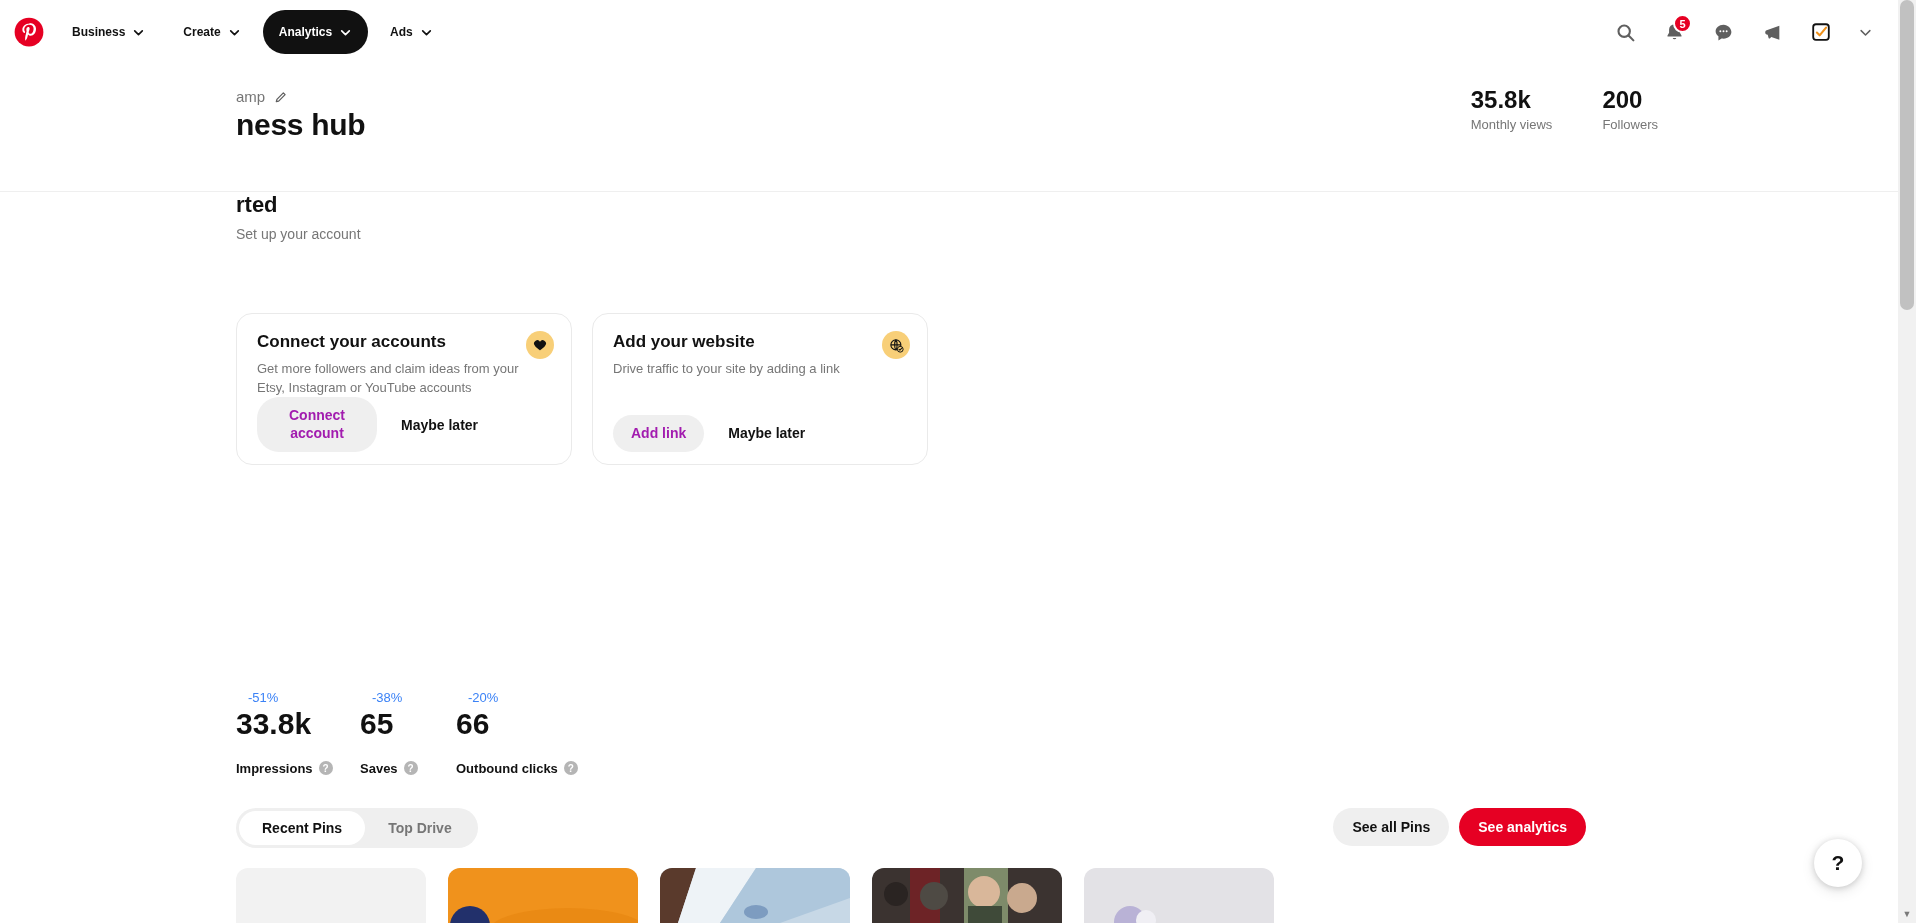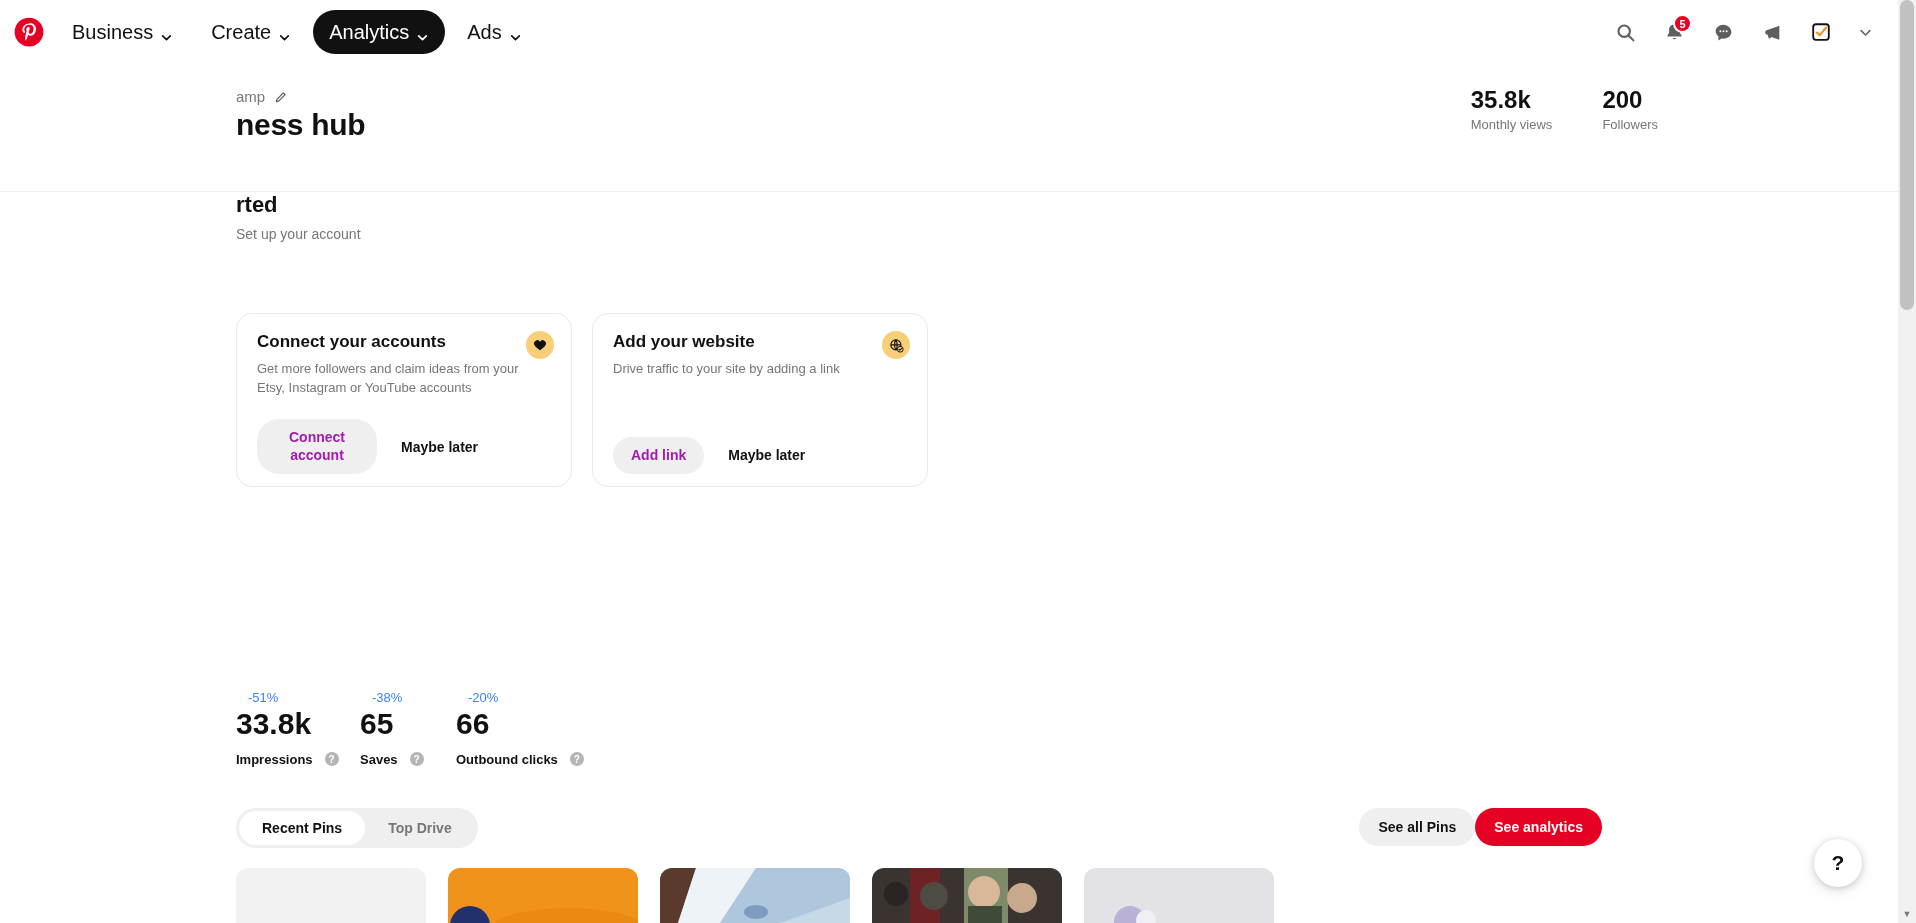--- a/index.html
+++ b/index.html
@@ -19,21 +19,21 @@
     display: flex; align-items: center;
     background: #ffffff;
     z-index: 40;
   }
   .nav-left { display: flex; align-items: center; gap: 6px; padding-left: 14px; }
   .pin-logo { width: 30px; height: 30px; margin-right: 6px; display:block; }
   .nav-item {
     display: flex; align-items: center; gap: 7px;
     height: 44px; padding: 0 16px;
     border-radius: 22px;
-    font-size: 20px; font-weight: normal; color: #111111;
+    font-size: 12px; font-weight: bold; color: #111111;
     cursor: pointer; white-space: nowrap;
   }
   .nav-item.active { background: #111111; color: #ffffff; }
   .nav-item .chev { display: inline-block; width: 13px; height: 13px; }
   .nav-spacer { flex: 1; }
   .nav-right { display: flex; align-items: center; gap: 9px; padding-right: 18px; }
   .icon-btn {
     position: relative; width: 40px; height: 40px;
     display: flex; align-items: center; justify-content: center;
     border-radius: 50%; cursor: pointer; color: #5f5f5f;
@@ -92,21 +92,21 @@
   .stat-value { font-size: 24px; font-weight: bold; color: #111111; line-height: 1.15; }
   .stat-label { font-size: 13px; color: #767676; margin-top: 3px; }
 
   
   .section-getstarted { position: absolute; left: 236px; top: 192px; }
   .gs-title { font-size: 22px; font-weight: bold; color: #111111; }
   .gs-sub { font-size: 14px; color: #767676; margin-top: 8px; }
 
   .cards { position: absolute; left: 236px; top: 313px; display: flex; gap: 20px; }
   .card {
-    width: 336px; height: 174px;
+    width: 336px; height: 152px;
     background: #ffffff; border: 1px solid #eaeaea; border-radius: 16px;
     padding: 18px 20px 0 20px; position: relative;
   }
   .card-title { font-size: 17px; font-weight: bold; color: #111111; padding-right: 40px; }
   .card-desc { font-size: 13px; color: #767676; line-height: 1.45; margin-top: 8px; max-width: 270px; }
   .card-icon {
     position: absolute; right: 17px; top: 17px;
     width: 28px; height: 28px; border-radius: 50%;
     background: #f8cf78; display: flex; align-items: center; justify-content: center;
     color: #111111;
@@ -130,42 +130,42 @@
 
   
   .section-pins { position: absolute; left: 236px; top: 600px; }
   .pins-title { font-size: 24px; font-weight: bold; color: #111111; }
   .pins-sub { font-size: 14px; color: #767676; margin-top: 9px; }
 
   .metrics { position: absolute; left: 236px; top: 690px; display: flex; }
   .metric { margin-right: 0; }
   .metric-pct { font-size: 13px; color: #3b82f6; margin-left: 12px; }
   .metric-value { font-size: 30px; font-weight: bold; color: #111111; line-height: 1.15; margin-top: 2px; }
-  .metric-label-row { display: flex; align-items: center; gap: 12px; margin-top: 10px; }
+  .metric-label-row { display: flex; align-items: center; gap: 6px; margin-top: 19px; }
   .metric-label { font-size: 13px; font-weight: bold; color: #111111; }
   .q-icon {
     width: 14px; height: 14px; border-radius: 50%;
     background: #b5b5b5; color: #ffffff;
     font-size: 10px; font-weight: bold;
     display: flex; align-items: center; justify-content: center;
     cursor: pointer;
   }
 
   
   .tabbar {
     position: absolute; left: 236px; top: 808px;
     display: flex; background: #efefef; border-radius: 22px; padding: 3px;
   }
   .tab {
     font-size: 14px; font-weight: bold;
     padding: 9px 23px; border-radius: 20px; cursor: pointer;
     color: #767676; white-space: nowrap;
   }
   .tab.active { background: #ffffff; color: #111111; }
-  .pin-actions { position: absolute; right: 314px; top: 808px; display: flex; }
+  .pin-actions { position: absolute; right: 330px; top: 808px; display: flex; gap: 10px; }
   .btn-pill-grey {
     background: #efefef; color: #111111; border: none; border-radius: 22px;
     font-family: "Liberation Sans", sans-serif;
     font-size: 14px; font-weight: bold; padding: 11px 19px; cursor: pointer;
   }
   .btn-pill-red {
     background: #e60023; color: #ffffff; border: none; border-radius: 22px;
     font-family: "Liberation Sans", sans-serif;
     font-size: 14px; font-weight: bold; padding: 11px 19px; cursor: pointer;
   }

